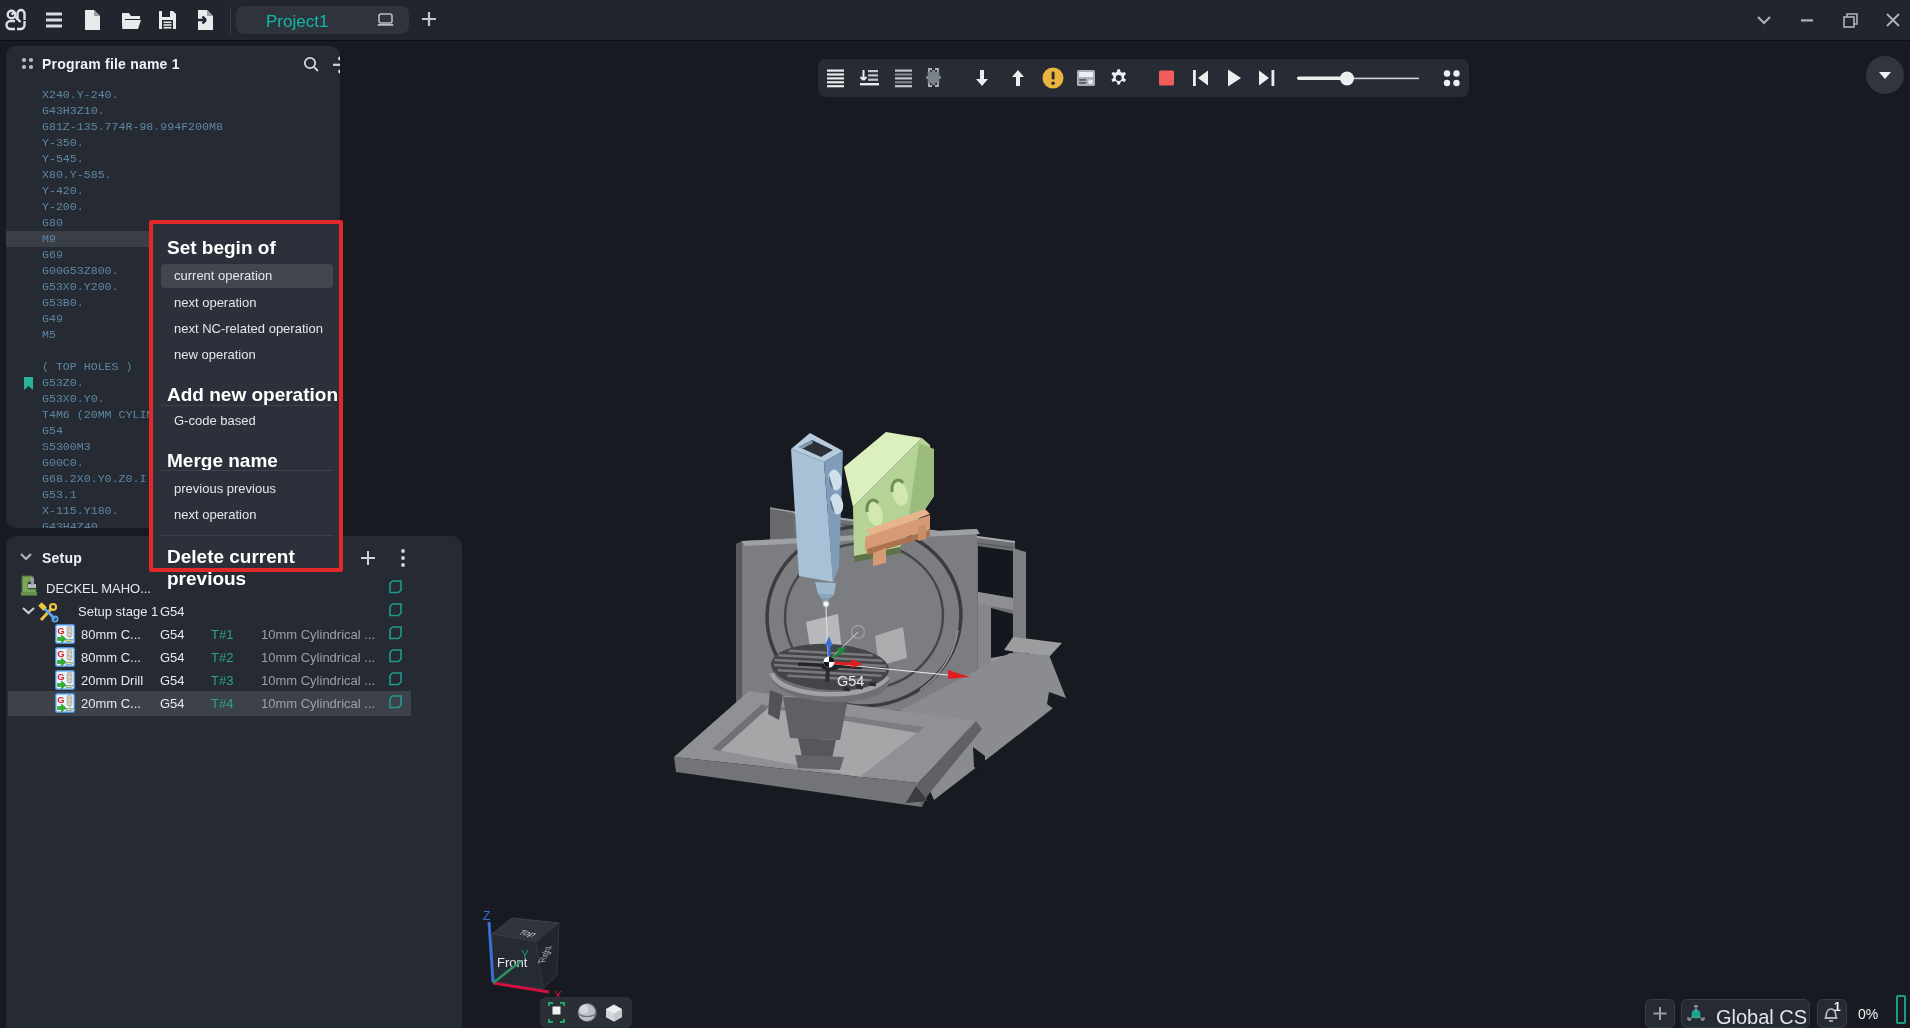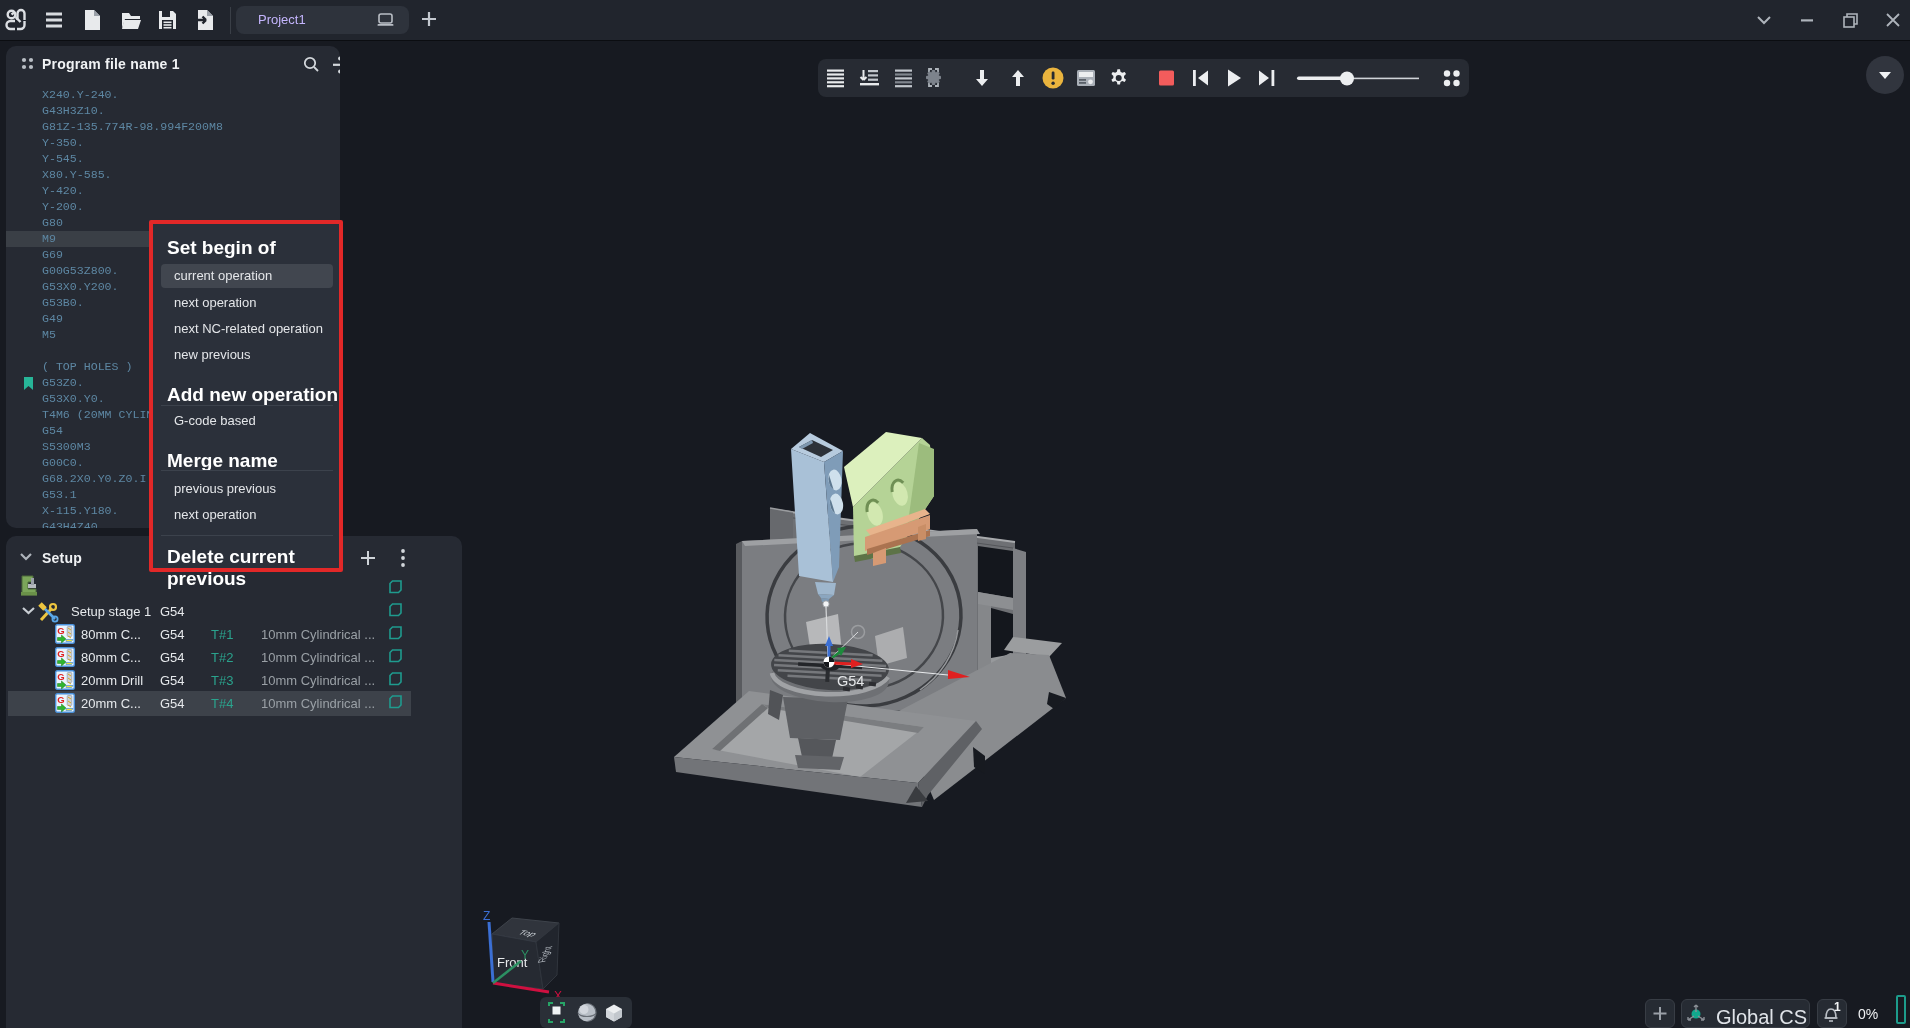--- a/index.html
+++ b/index.html
@@ -52,21 +52,21 @@
     <rect x="163.5" y="26.9" width="8" height="1.6" fill="#e8eaec"></rect>
 
     <path d="M198 10 h9 l6 6 v14 h-15 z" fill="#e8eaec"></path>
     <path d="M207 10 l6 6 h-6 z" fill="#9aa0a8"></path>
     <path d="M196 20 h10 m0 0 l-3.5 -3.5 m3.5 3.5 l-3.5 3.5" stroke="#21252d" stroke-width="2.4" fill="none"></path>
 
     <rect x="230" y="7" width="1" height="27" fill="#3a3f47"></rect>
   </svg>
 
   <div class="abs" style="left:236px;top:6px;width:173px;height:28px;background:#2e333c;border-radius:8px;">
-    <div class="abs" style="left:22px;top:6px;font-size:13px;color:#c4b5fd;">Project1</div>
+    <div class="abs" style="left:30px;top:6px;font-size:17px;color:#14b8a6;">Project1</div>
     <svg class="abs" style="left:140px;top:6px;" width="20" height="16" viewBox="0 0 20 16">
       <rect x="3" y="2" width="13" height="9" rx="2" fill="none" stroke="#b9bec5" stroke-width="1.6"></rect>
       <rect x="1.5" y="12" width="16" height="1.8" rx="0.9" fill="#b9bec5"></rect>
     </svg>
   </div>
   <svg class="abs" style="left:418px;top:8px;" width="24" height="24" viewBox="0 0 24 24">
     <path d="M11 4 v14 M4 11 h14" stroke="#c3c8cf" stroke-width="2.2"></path>
   </svg>
 
   <svg class="abs" style="left:1740px;top:0;" width="170" height="41" viewBox="0 0 170 41">
@@ -158,22 +158,25 @@
     <path d="M10 7 v14 M3 14 h14" stroke="#cfd3d8" stroke-width="2"></path>
     <g fill="#d2d6db">
         <circle cx="45" cy="7" r="1.9"></circle>
         <circle cx="45" cy="14" r="1.9"></circle>
         <circle cx="45" cy="21" r="1.9"></circle>
       </g>
   </svg>
 
   <div class="abs" style="left:2px;top:155px;width:403px;height:25px;background:#3d424a;"></div>
 
+  <div class="trow" style="top:45px;">
+      <span class="abs" style="left:46px;">DECKEL MAHO...</span>
+    </div>
   <div class="trow" style="top:68px;">
-      <span class="abs" style="left:71px;">Setup stage 1</span>
+      <span class="abs" style="left:78px;">Setup stage 1</span>
       <span class="abs" style="left:160px;">G54</span>
     </div>
   <div class="trow" style="top:91px;">
       <span class="abs" style="left:81px;">80mm C...</span>
       <span class="abs" style="left:160px;">G54</span>
       <span class="abs" style="left:211px;color:#2aa38d;">T#1</span>
       <span class="abs" style="left:261px;color:#9aa0a6;">10mm Cylindrical ...</span>
     </div>
   <div class="trow" style="top:114px;">
       <span class="abs" style="left:81px;">80mm C...</span>
@@ -452,21 +455,21 @@
     <path d="M13 16 h12 l-6 7 z" fill="#f0f2f4"></path>
   </svg>
 
 <div class="abs" style="left:149px;top:220px;width:194px;height:352px;background:#2b303a;border:4px solid #e22828;border-radius:2px;z-index:50;">
   <div class="abs" style="left:0;top:0;width:186px;height:344px;background:#2b303a;border-radius:6px;">
     <div class="mhead" style="left:14px;top:13px;">Set begin of</div>
     <div class="abs" style="left:8px;top:40px;width:172px;height:24px;background:#41464f;border-radius:4px;"></div>
     <div class="mrow" style="left:21px;top:44px;">current operation</div>
     <div class="mrow" style="left:21px;top:71px;">next operation</div>
     <div class="mrow" style="left:21px;top:97px;">next NC-related operation</div>
-    <div class="mrow" style="left:21px;top:123px;">new previous</div>
+    <div class="mrow" style="left:21px;top:123px;">new operation</div>
     <div class="mhead" style="left:14px;top:160px;">Add new operation</div>
     <div class="abs" style="left:8px;top:181px;width:172px;height:1px;background:#3c424c;"></div>
     <div class="mrow" style="left:21px;top:189px;">G-code based</div>
     <div class="mhead" style="left:14px;top:226px;">Merge name</div>
     <div class="abs" style="left:8px;top:246px;width:172px;height:1px;background:#3c424c;"></div>
     <div class="mrow" style="left:21px;top:257px;">previous previous</div>
     <div class="mrow" style="left:21px;top:283px;">next operation</div>
     <div class="abs" style="left:8px;top:311px;width:172px;height:1px;background:#3c424c;"></div>
     <div class="mhead" style="left:14px;top:322px;">Delete current previous</div>
   </div>

